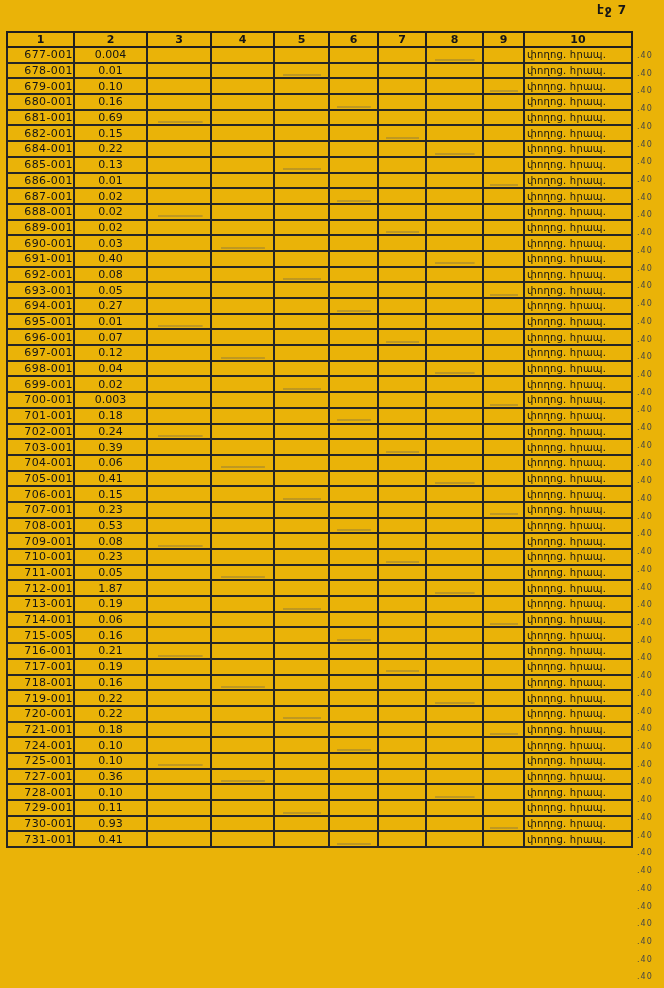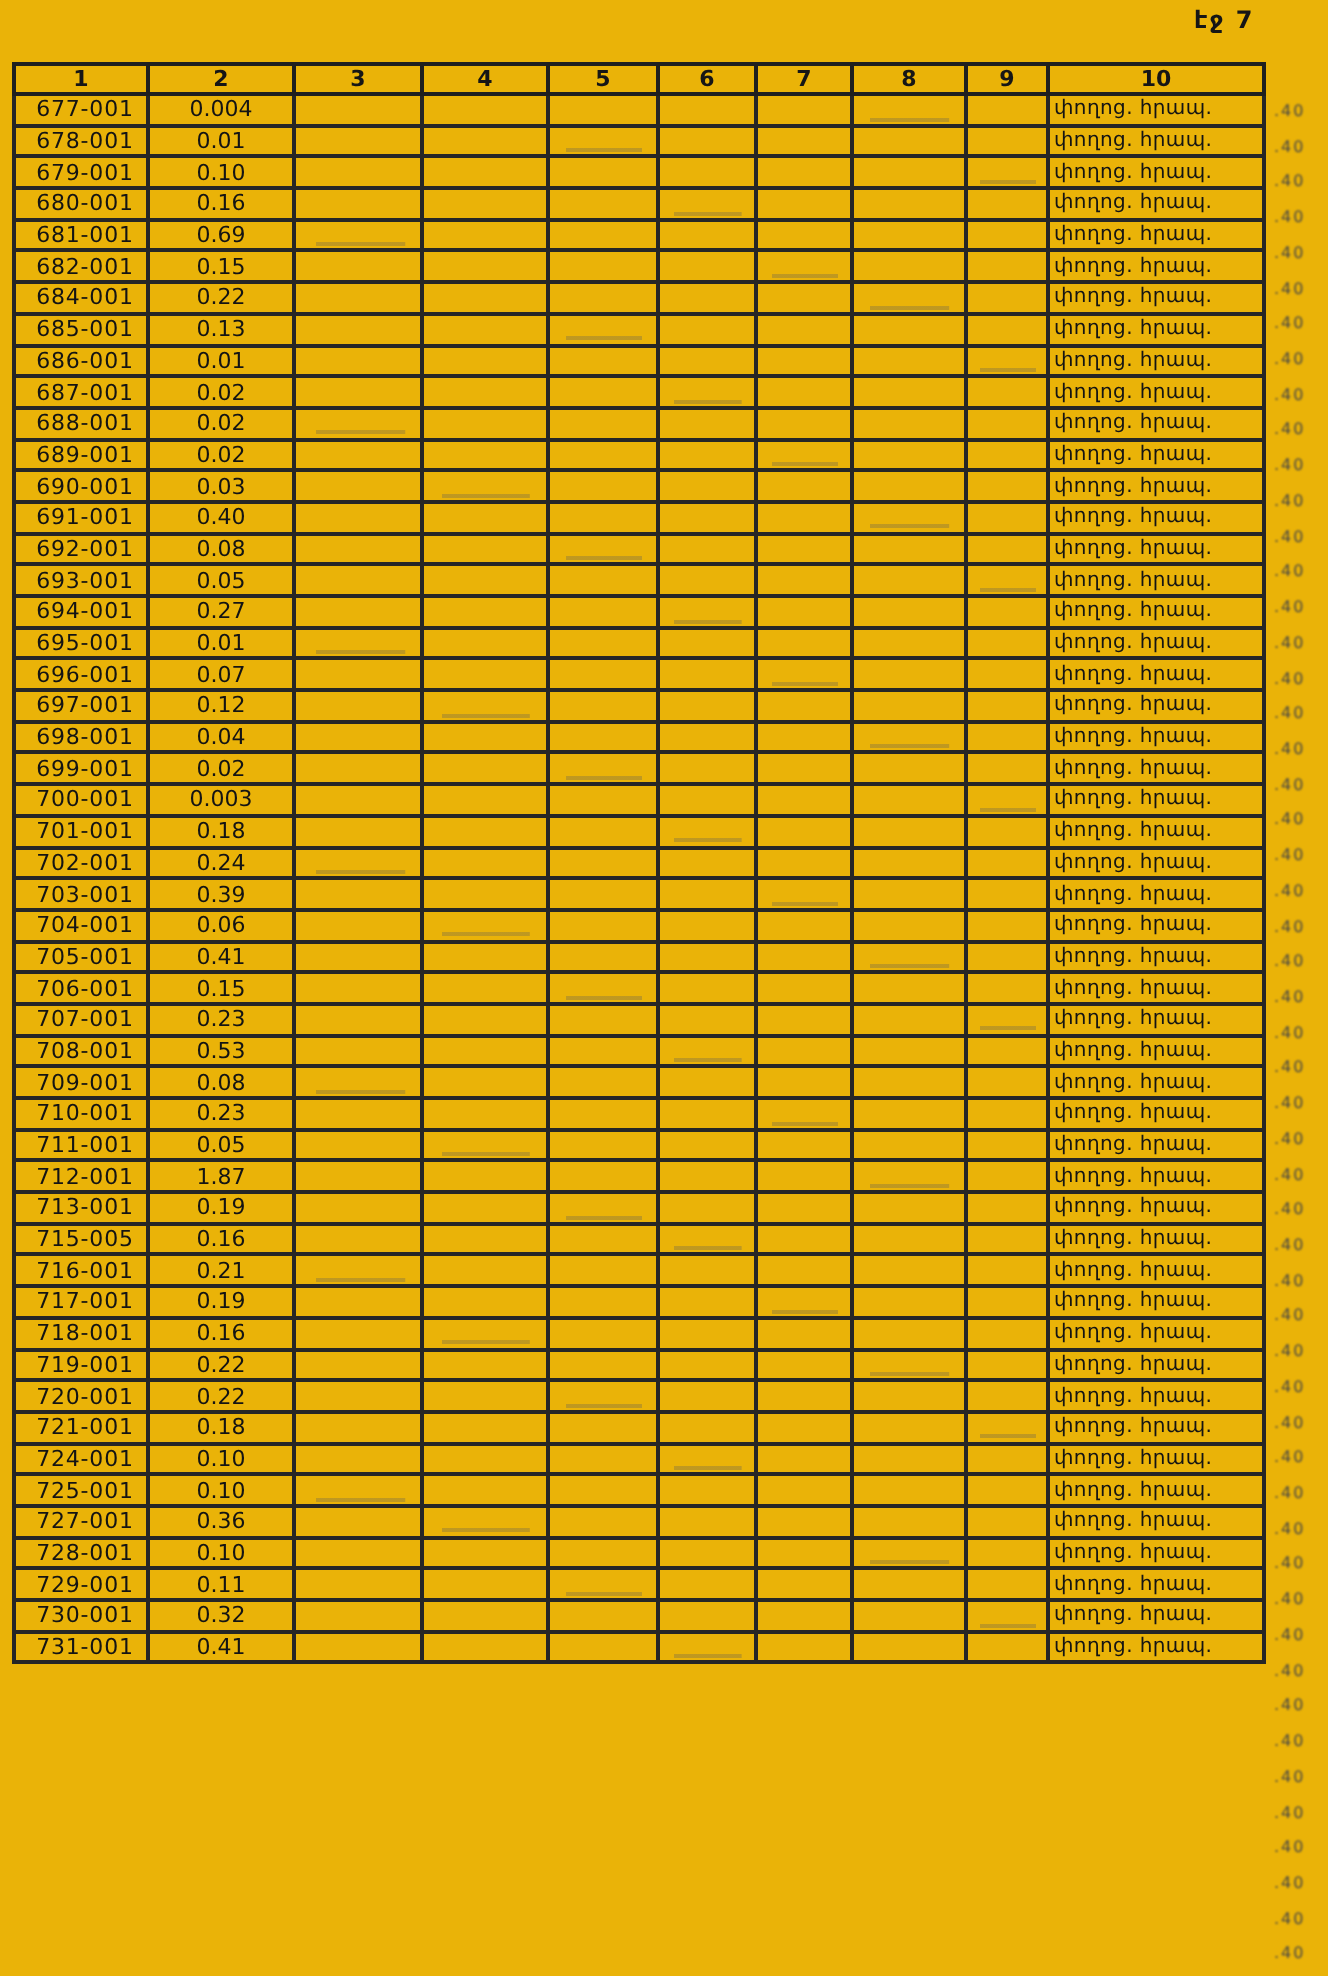--- a/index.html
+++ b/index.html
@@ -28,21 +28,21 @@
     height:13px; padding:0;
     font-size:11px; font-weight:bold; text-align:center;
     color:#161616;
   }
   .scan-table td {
     border:2px solid #262626;
     height:13.7px; padding:0;
     font-size:11px; color:#141414;
     overflow:hidden; white-space:nowrap;
   }
-  td.col-id   { text-align:center; padding-left:4px; letter-spacing:.4px; }
+  td.col-id   { text-align:right; padding-left:4px; letter-spacing:.4px; }
   td.col-val  { text-align:center; }
   td.col-label{ font-size:10px; padding-left:2px; letter-spacing:.2px; }
   td.smudge {
     background-image:linear-gradient(rgba(90,90,90,.30), rgba(90,90,90,.30));
     background-size:72% 2px; background-repeat:no-repeat;
     background-position:55% 90%;
   }
   .marks {
     position:absolute; left:637px; top:47px; width:26px;
   }
@@ -513,20 +513,32 @@
           <td></td>
           <td></td>
           <td class="smudge"></td>
           <td></td>
           <td></td>
           <td></td>
           <td></td>
           <td class="col-label">փողոց. հրապ.</td>
         </tr>
         <tr>
+          <td class="col-id">714-001</td>
+          <td class="col-val">0.06</td>
+          <td></td>
+          <td></td>
+          <td></td>
+          <td></td>
+          <td></td>
+          <td></td>
+          <td class="smudge"></td>
+          <td class="col-label">փողոց. հրապ.</td>
+        </tr>
+        <tr>
           <td class="col-id">715-005</td>
           <td class="col-val">0.16</td>
           <td></td>
           <td></td>
           <td></td>
           <td class="smudge"></td>
           <td></td>
           <td></td>
           <td></td>
           <td class="col-label">փողոց. հրապ.</td>
@@ -658,21 +670,21 @@
           <td></td>
           <td class="smudge"></td>
           <td></td>
           <td></td>
           <td></td>
           <td></td>
           <td class="col-label">փողոց. հրապ.</td>
         </tr>
         <tr>
           <td class="col-id">730-001</td>
-          <td class="col-val">0.32</td>
+          <td class="col-val">0.93</td>
           <td></td>
           <td></td>
           <td></td>
           <td></td>
           <td></td>
           <td></td>
           <td class="smudge"></td>
           <td class="col-label">փողոց. հրապ.</td>
         </tr>
         <tr>

